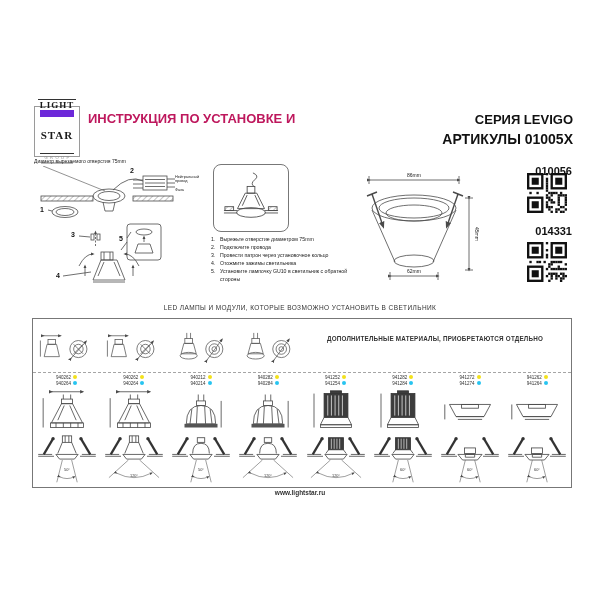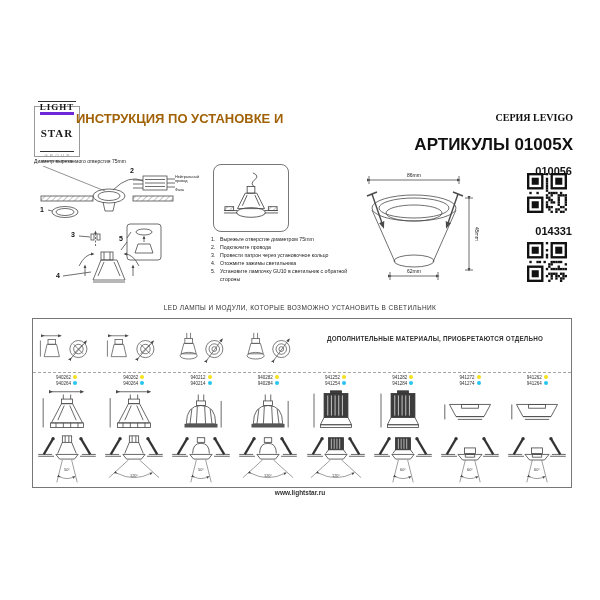--- a/index.html
+++ b/index.html
@@ -5,30 +5,30 @@
   html,body{margin:0;padding:0;background:#888;}
   #page{position:relative;width:600px;height:600px;background:#ffffff;margin:0 auto;
         font-family:"Liberation Sans",sans-serif;color:#1a1a1a;overflow:hidden;}
   .abs{position:absolute;}
   svg{display:block;}
 
   
   .logo{left:34px;top:106px;width:44px;height:49px;border:1px solid #9a9a9a;
         display:flex;flex-direction:column;align-items:center;justify-content:center;background:#fff;}
   .logo .w1{font:700 9px "Liberation Serif",serif;letter-spacing:1px;border-top:1px solid #333;padding:0 2px;}
-  .logo .w2{font:700 11px "Liberation Serif",serif;letter-spacing:1px;border-top:3px solid #6d28d9;border-bottom:1px solid #333;padding:12px 1px;}
+  .logo .w2{font:700 11px "Liberation Serif",serif;letter-spacing:1px;border-top:7px solid #6d28d9;border-bottom:1px solid #333;padding:12px 1px;}
   .logo .w3{font:400 4px "Liberation Sans",sans-serif;letter-spacing:2.5px;color:#8a8a8a;margin:1px 0 2px 2px;}
   .flag{display:flex;width:30px;height:4px;border:0.5px solid #bbb;}
   .flag i{flex:1;}
   .fl-g{background:#3f9b3a;}.fl-w{background:#f5f5f5;}.fl-r{background:#c8372d;}
 
-  .doc-title{left:76px;top:111px;font:700 13px/1.3 "Liberation Sans",sans-serif;color:#a16207;}
+  .doc-title{left:88px;top:111px;font:700 13px/1.3 "Liberation Sans",sans-serif;color:#be185d;}
   .series{right:27px;top:112px;text-align:right;font-weight:700;color:#111;}
-  .series .s1{font-size:10px;font-family:Liberation Serif, serif;}
-  .series .s2{font-size:17px;margin-top:12px;text-align:center;}
+  .series .s1{font-size:13px;}
+  .series .s2{font-size:14px;margin-top:4px;text-align:center;}
 
   .pcode{right:28px;font:700 11px "Liberation Sans",sans-serif;color:#111;}
   .qr{left:526px;width:42px;height:40px;}
 
   
   .cap{left:34px;top:158px;font:400 5px "Liberation Sans",sans-serif;color:#222;}
   .diagram{left:34px;top:166px;width:172px;height:132px;}
   .callout{position:absolute;font:700 7px "Liberation Sans",sans-serif;color:#111;}
   .wlabel{position:absolute;font:400 3.8px/1.15 "Liberation Sans",sans-serif;color:#222;width:30px;}
 

